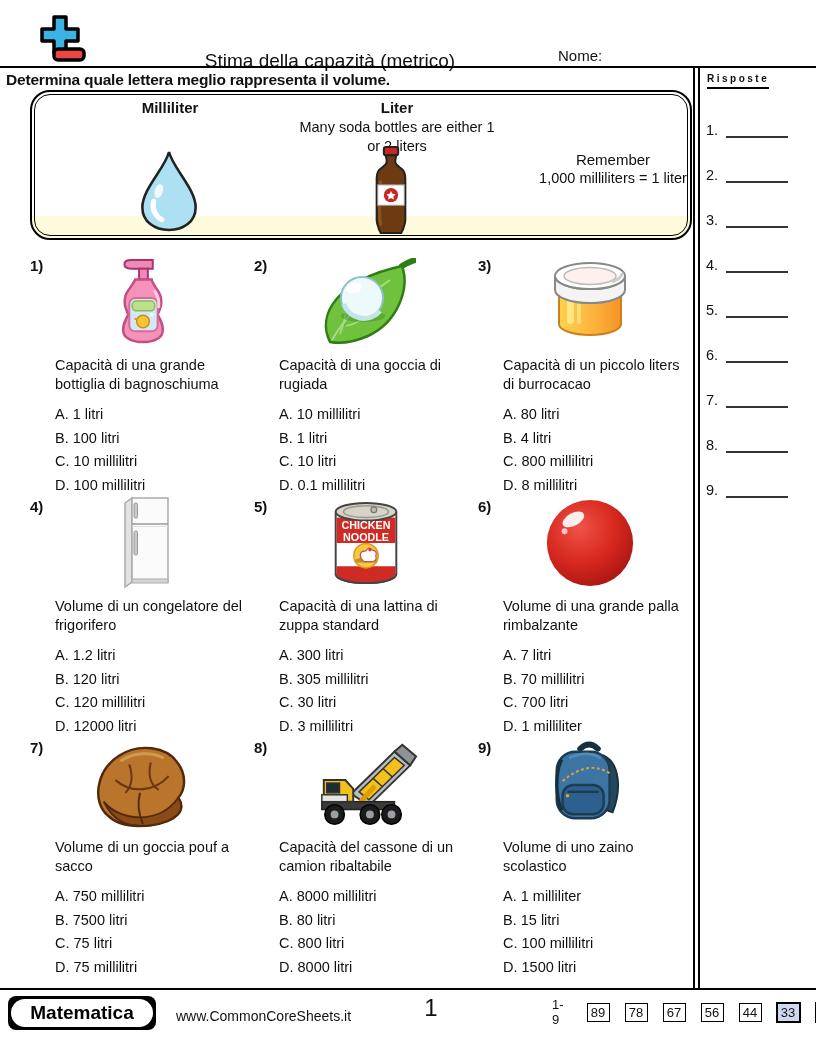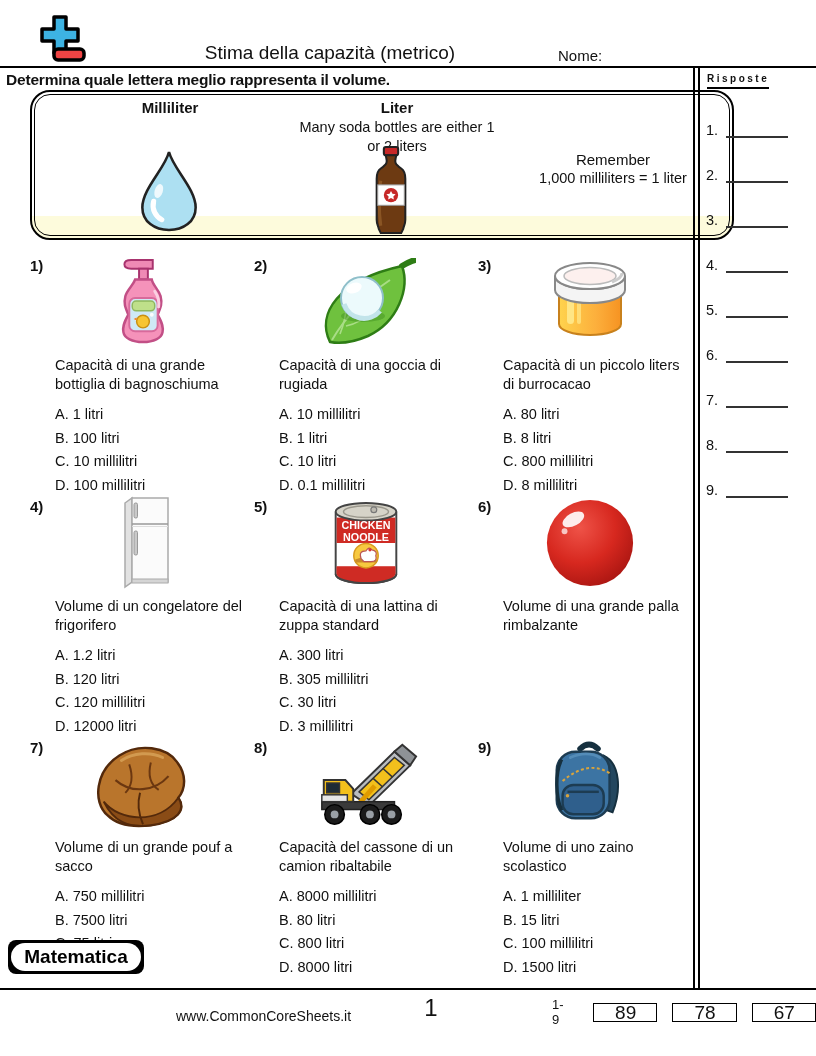--- a/index.html
+++ b/index.html
@@ -1,26 +1,26 @@
 <!DOCTYPE html>
 <html><head>
 <meta charset="utf-8">
 <style>
   html,body{margin:0;padding:0;background:#e9e9e9;}
   .page{position:relative;width:816px;height:1056px;background:#fff;margin:0 auto;
         font-family:"Liberation Sans",sans-serif;color:#111;overflow:hidden;}
   
   .logo{position:absolute;left:28px;top:12px;}
-  .title{position:absolute;left:30px;top:42px;width:600px;text-align:center;font-size:19px;}
+  .title{position:absolute;left:30px;top:50px;width:600px;text-align:center;font-size:19px;}
   .name-label{position:absolute;left:558px;top:47px;font-size:15px;}
   .header-rule{position:absolute;left:0;top:66px;width:816px;height:2px;background:#000;}
   .instruction{position:absolute;left:6px;top:71px;font-size:15.5px;font-weight:bold;letter-spacing:-0.2px;}
   
   .info-box{position:absolute;left:30px;top:90px;width:658px;height:146px;border:2px solid #000;border-radius:20px;
-            background:linear-gradient(to bottom,#ffffff 0px,#ffffff 124px,#fdfbdc 124px,#fdfbdc 100%);padding-left:42px;}
+            background:linear-gradient(to bottom,#ffffff 0px,#ffffff 124px,#fdfbdc 124px,#fdfbdc 100%);}
   .info-box::after{content:"";position:absolute;inset:2px;border:1px solid #000;border-radius:16px;pointer-events:none;}
   .ib-col{position:absolute;top:6px;text-align:center;font-size:14.5px;line-height:19px;}
   .ib-col .ib-title{font-weight:bold;font-size:15px;line-height:20px;}
   .ib-ml{left:14px;width:248px;}
   .ib-l{left:262px;width:206px;}
   .ib-remember{position:absolute;left:482px;top:58px;width:198px;text-align:center;font-size:14.5px;line-height:19px;}
   .ib-remember .ib-title{font-weight:normal;font-size:15px;}
   .drop-wrap{position:absolute;left:106px;top:58px;}
   .bottle-wrap{position:absolute;left:336px;top:54px;}
   
@@ -34,29 +34,29 @@
   
   .side-sep{position:absolute;left:693px;top:66px;height:922px;width:7px;
             border-left:2px solid #000;border-right:2px solid #000;box-sizing:border-box;}
   .risposte{position:absolute;left:707px;top:73px;font-size:10px;font-weight:bold;letter-spacing:2.5px;
             border-bottom:2px solid #000;padding-bottom:3px;}
   .answers{position:absolute;left:706px;top:114px;display:flex;flex-direction:column;gap:21px;}
   .ans-row{height:24px;font-size:14.5px;display:flex;align-items:flex-end;}
   .ans-blank{display:inline-block;width:62px;border-bottom:2px solid #333;height:18px;margin-left:8px;}
   
   .footer-rule{position:absolute;left:0;top:988px;width:816px;height:2px;background:#000;}
-  .brand-badge{position:absolute;left:8px;top:940px;width:136px;height:34px;background:#000;border-radius:8px;}
+  .brand-badge{position:absolute;left:8px;top:996px;width:148px;height:34px;background:#000;border-radius:8px;}
   .brand-inner{position:absolute;inset:3px;background:#fff;border-radius:16px;display:flex;align-items:center;justify-content:center;
                font-weight:bold;font-size:19px;color:#000;}
   .website{position:absolute;left:176px;top:1008px;font-size:14px;}
   .page-number{position:absolute;left:381px;top:994px;width:100px;text-align:center;font-size:24px;}
   .scorebar{position:absolute;left:552px;top:997px;display:flex;align-items:center;gap:12px;}
   .range{font-size:13px;margin-right:8px;}
-  .sbox{min-width:15px;padding:0 21px;height:17px;line-height:17px;border:1.5px solid #000;text-align:right;
-        font-size:19px;margin-left:3px;background:#fff;}
+  .sbox{min-width:15px;padding:0 3px;height:17px;line-height:17px;border:1.5px solid #000;text-align:center;
+        font-size:13px;margin-left:3px;background:#fff;}
   .sbox.blue{background:#cdd9f1;border-width:2px;margin-left:2px;}
 </style>
 </head>
 <body>
 
 <div class="page">
 
   <svg class="logo" width="66" height="54" viewBox="0 0 66 54">
     <path d="M14 17 h12 V5 h12 v12 h12 v12 H38 v12 H26 V29 H14 Z" fill="#3db3e3" stroke="#000" stroke-width="3.5" stroke-linejoin="round"></path>
     <rect x="26" y="37" width="30" height="11" rx="4" fill="#ef4444" stroke="#000" stroke-width="3.5"></rect>
@@ -163,21 +163,21 @@
           <rect x="37" y="42" width="4" height="26" rx="2" fill="#ffe98c" opacity="0.7"></rect>
           <path d="M15 20 a35 13 0 0 0 70 0 v14 a35 13 0 0 1 -70 0 z" fill="#f4f4f4" stroke="#888" stroke-width="2"></path>
           <ellipse cx="50" cy="20" rx="35" ry="13" fill="#ffffff" stroke="#888" stroke-width="2"></ellipse>
           <ellipse cx="50" cy="20" rx="26" ry="8.5" fill="#fdf0ee" stroke="#bbb" stroke-width="1.5"></ellipse>
           <path d="M72 26 a35 13 0 0 0 10 -9" stroke="#ccc" stroke-width="3" fill="none"></path>
         </svg>
       </div>
       <div class="qprompt">Capacità di un piccolo liters di burrocacao</div>
       <div class="qopts">
         <div>A. 80 litri</div>
-        <div>B. 8 litri</div>
+        <div>B. 4 litri</div>
         <div>C. 800 millilitri</div>
         <div>D. 8 millilitri</div>
       </div>
     </div>
 
     <div class="qcell">
       <div class="qnum">4)</div>
       <div class="qimg">
         <svg width="62" height="94" viewBox="0 0 62 94">
           <path d="M14 8 l7 -5 v84 l-7 5 z" fill="#e2e2e2" stroke="#aaa" stroke-width="1.5"></path>
@@ -237,36 +237,42 @@
                 <stop offset="55%" stop-color="#d7281f"></stop>
                 <stop offset="100%" stop-color="#a81511"></stop>
             </radialGradient>
           </defs>
           <circle cx="48" cy="49" r="44" fill="url(#ballg)"></circle>
           <ellipse cx="31" cy="25" rx="12" ry="6.5" fill="#fff" opacity="0.9" transform="rotate(-28 31 25)"></ellipse>
           <circle cx="22" cy="37" r="3" fill="#fff" opacity="0.7"></circle>
         </svg>
       </div>
       <div class="qprompt">Volume di una grande palla rimbalzante</div>
+      <div class="qopts">
+        <div>A. 7 litri</div>
+        <div>B. 70 millilitri</div>
+        <div>C. 700 litri</div>
+        <div>D. 1 milliliter</div>
+      </div>
     </div>
 
     <div class="qcell">
       <div class="qnum">7)</div>
       <div class="qimg">
         <svg width="108" height="92" viewBox="0 0 110 92">
           <path d="M20 78 C4 64 8 32 32 17 C52 4 80 8 91 24 C100 36 100 50 92 60 C100 72 92 84 64 88 C40 91 28 86 20 78 Z" fill="#b9752c" stroke="#53290b" stroke-width="2.5"></path>
           <path d="M16 64 C32 84 72 88 92 60 C100 72 92 84 64 88 C40 91 26 84 16 64 Z" fill="#8a4c16" stroke="#53290b" stroke-width="2"></path>
           <path d="M28 42 C44 56 68 54 82 38" stroke="#6b3710" stroke-width="2.2" fill="none"></path>
           <path d="M42 26 C46 38 45 48 38 55" stroke="#6b3710" stroke-width="2" fill="none"></path>
           <path d="M64 24 C61 36 63 46 72 52" stroke="#6b3710" stroke-width="2" fill="none"></path>
           <path d="M53 55 C50 66 52 78 56 87" stroke="#53290b" stroke-width="2" fill="none"></path>
           <path d="M34 22 C46 14 64 13 76 19" stroke="#d29a50" stroke-width="3" fill="none" stroke-linecap="round"></path>
         </svg>
       </div>
-      <div class="qprompt">Volume di un grande pouf a sacco</div>
+      <div class="qprompt">Volume di un goccia pouf a sacco</div>
       <div class="qopts">
         <div>A. 750 millilitri</div>
         <div>B. 7500 litri</div>
         <div>C. 75 litri</div>
         <div>D. 75 millilitri</div>
       </div>
     </div>
 
     <div class="qcell">
       <div class="qnum">8)</div>

